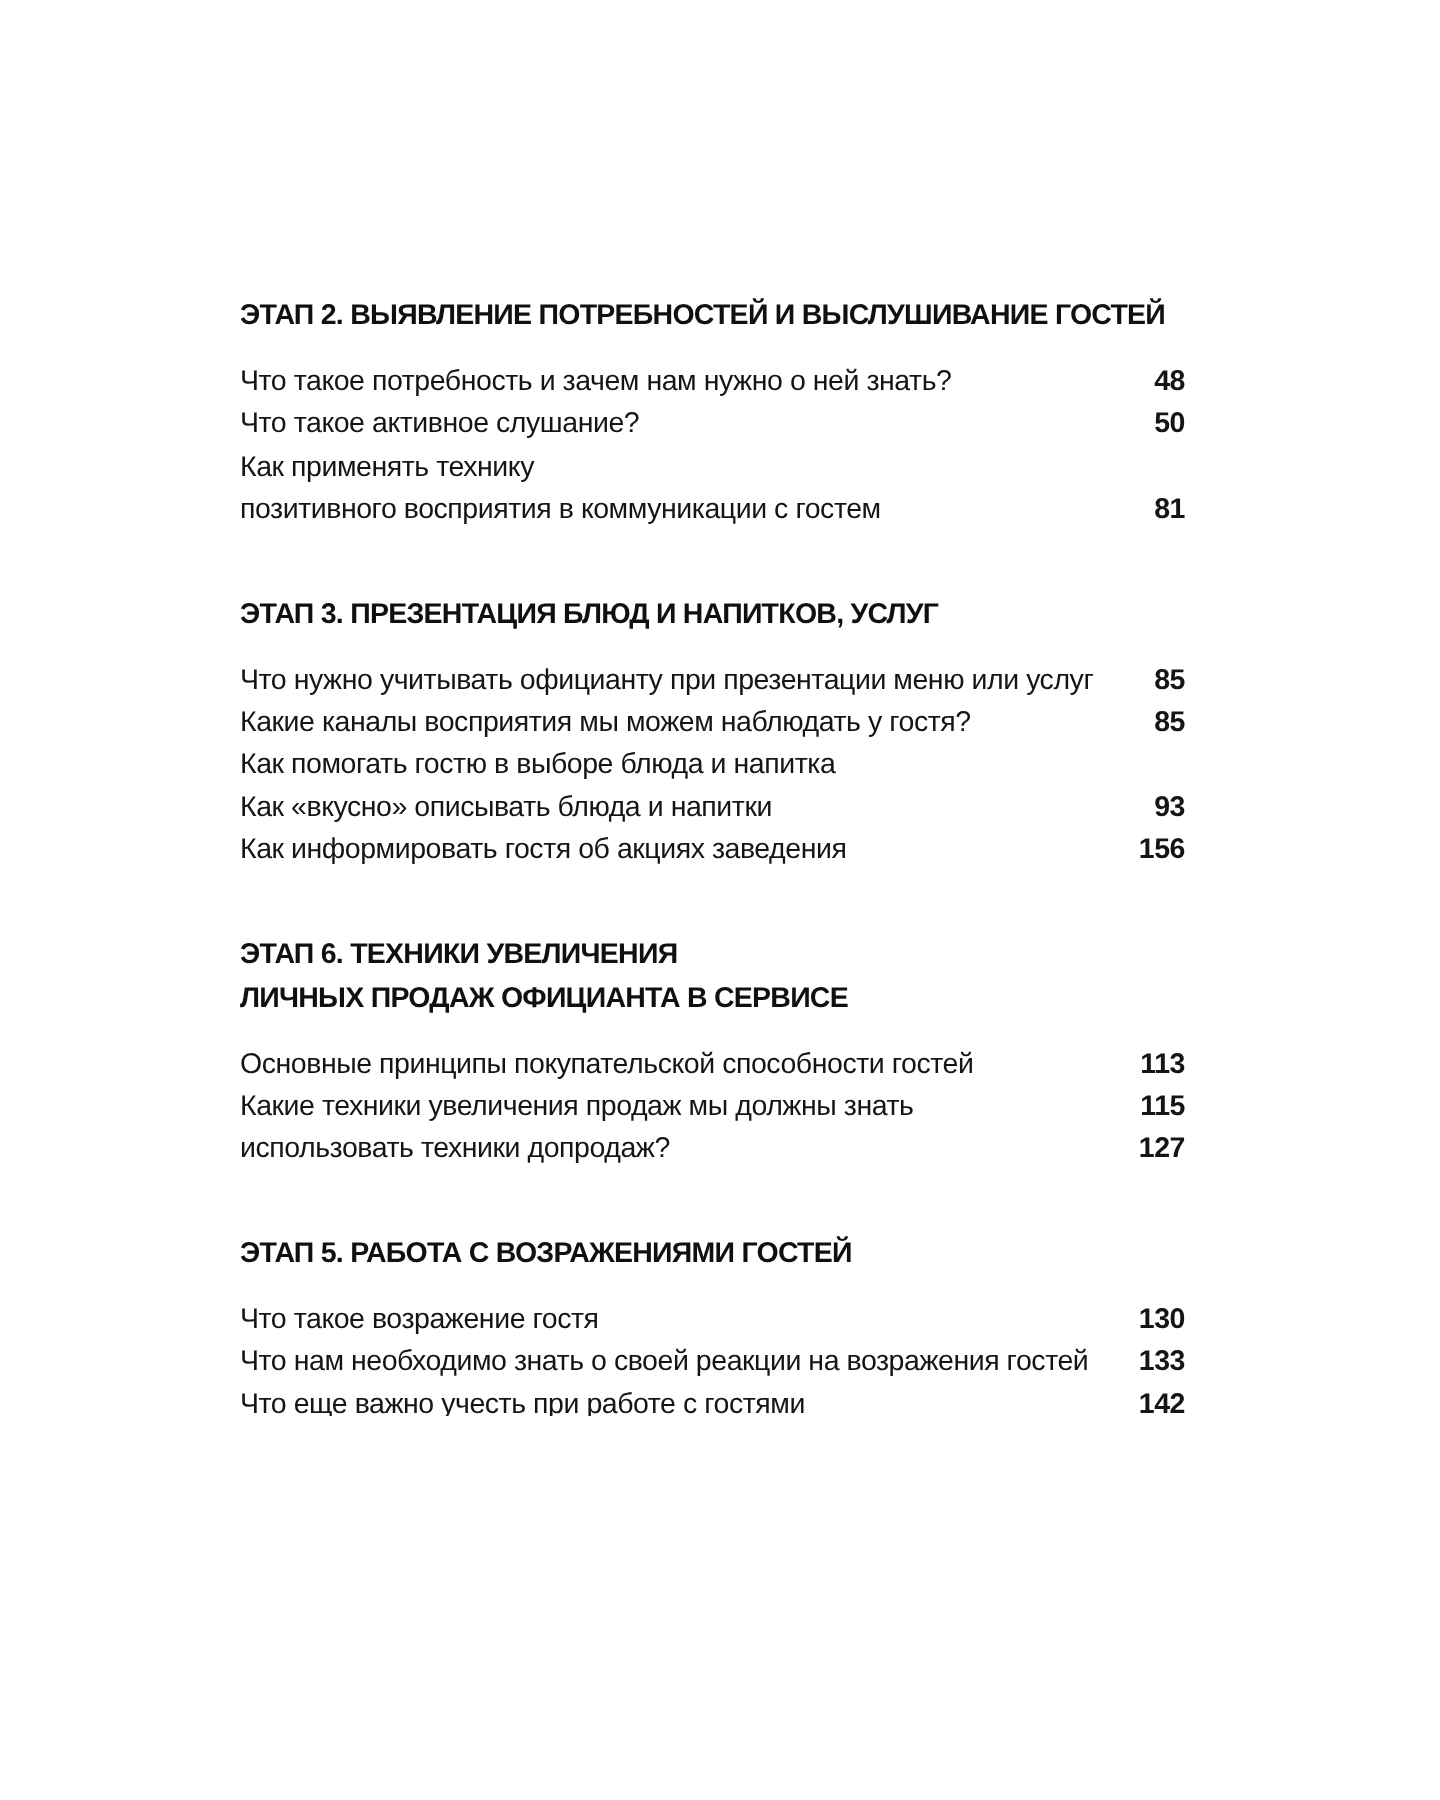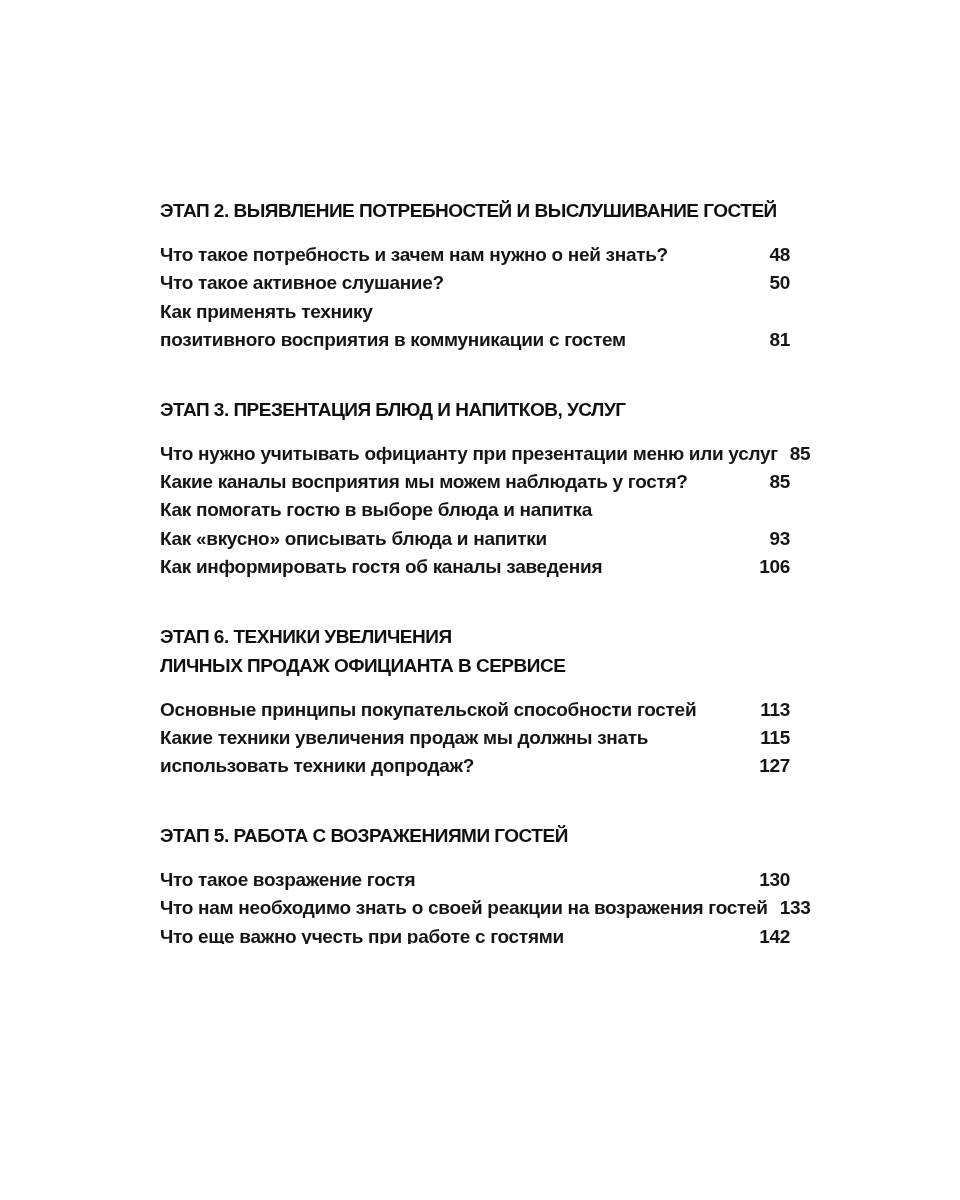--- a/index.html
+++ b/index.html
@@ -45,21 +45,20 @@
     display: flex;
     align-items: baseline;
     font-size: 19px;
     line-height: 28.4px;
     letter-spacing: -0.3px;
   }
   .entry-title {
     flex: 1 1 auto;
     padding-right: 12px;
     white-space: nowrap;
-    font-weight: bold;
   }
   .entry-page {
     font-weight: 700;
     white-space: nowrap;
     text-align: right;
   }
 </style>
 </head>
 <body>
 
@@ -100,22 +99,22 @@
             </div>
             <div class="toc-row">
               <span class="entry-title">Как помогать гостю в выборе блюда и напитка</span>
               <span class="entry-page"></span>
             </div>
             <div class="toc-row">
               <span class="entry-title">Как «вкусно» описывать блюда и напитки</span>
               <span class="entry-page">93</span>
             </div>
             <div class="toc-row">
-              <span class="entry-title">Как информировать гостя об каналы заведения</span>
-              <span class="entry-page">106</span>
+              <span class="entry-title">Как информировать гостя об акциях заведения</span>
+              <span class="entry-page">156</span>
             </div>
           </div>
         </section>
         <section class="toc-section">
           <div class="heading-line">ЭТАП 6. ТЕХНИКИ УВЕЛИЧЕНИЯ</div>
           <div class="heading-line">ЛИЧНЫХ ПРОДАЖ ОФИЦИАНТА В СЕРВИСЕ</div>
           <div class="rows">
             <div class="toc-row">
               <span class="entry-title">Основные принципы покупательской способности гостей</span>
               <span class="entry-page">113</span>

